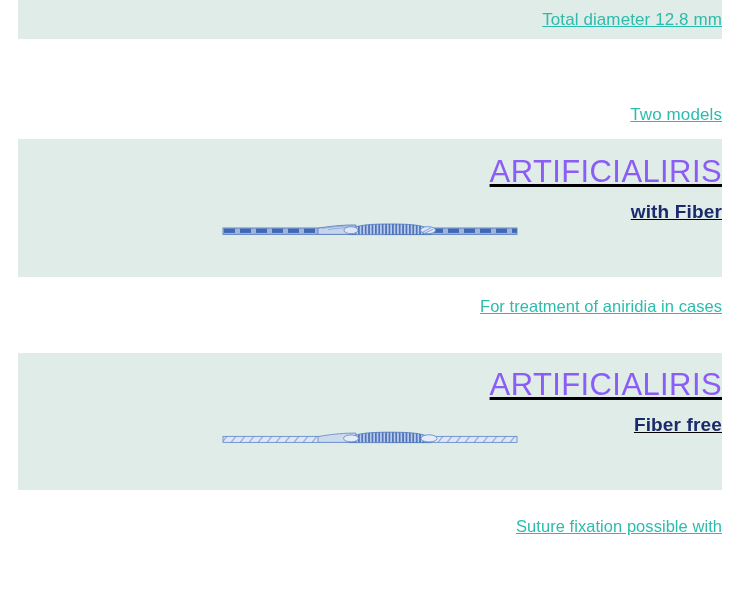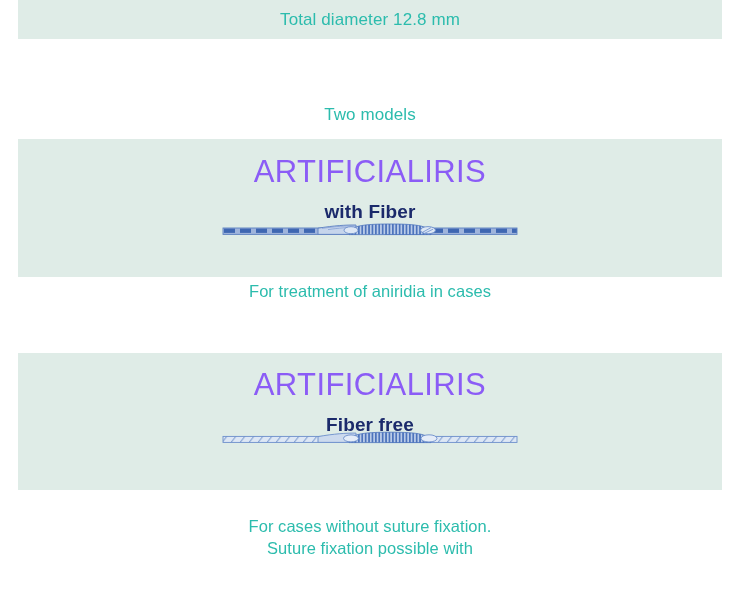--- a/index.html
+++ b/index.html
@@ -31,21 +31,22 @@
   }
   #band-spec      { top: 0px;   height: 39px; }
   #band-fiber     { top: 139px; height: 138px; }
   #band-fiberfree { top: 353px; height: 137px; }
 
   
   .row {
     position: absolute;
     left: 18px;
     width: 704px;
-    text-align: center;
+    text-align: right;
+    text-decoration: underline;
   }
 
   .spec-line {
     color: #2cbcad;
     font-size: 17px;
     font-weight: 400;
     letter-spacing: 0.1px;
     line-height: 1.25;
   }
 
@@ -74,21 +75,21 @@
   #row-fiberfree-heading { top: 367px; }
 
   
   .description {
     color: #2cbcad;
     font-size: 16.5px;
     font-weight: 400;
     line-height: 1.33;
     letter-spacing: 0.05px;
   }
-  #row-fiber-desc     { top: 281px; }
+  #row-fiber-desc     { top: 296px; }
   #row-fiberfree-desc { top: 516px; }
 
   
   .device-wrap {
     position: absolute;
     left: 18px;
     width: 704px;
     display: flex;
     justify-content: center;
   }
@@ -185,17 +186,16 @@
       <path d="M 202 6.6 C 186 3.8 174 3.0 164 3.1 L 164 12.4 L 202 12.4 Z" fill="#ccdaee" stroke="#6c8ecb" stroke-width="0.9"></path>
 
       <path d="M 127 12.6 C 127 4.2 140 2.2 168 2.2 C 196 2.2 209 4.2 209 12.6 Z" fill="url(#stripePattB)" stroke="#4d74bc" stroke-width="0.8"></path>
 
       <ellipse cx="129" cy="8.4" rx="7.5" ry="3.5" fill="#e4ecf8" stroke="#6c8ecb" stroke-width="0.9"></ellipse>
       <ellipse cx="207" cy="8.4" rx="8" ry="3.6" fill="#e4ecf8" stroke="#6c8ecb" stroke-width="0.9"></ellipse>
     </svg>
   </div>
 
   <div class="row description" id="row-fiberfree-desc">
-    <div>For cases without suture fixation.</div>
     <div>Suture fixation possible with</div>
   </div>
 
 </div>
 
 </body></html>

